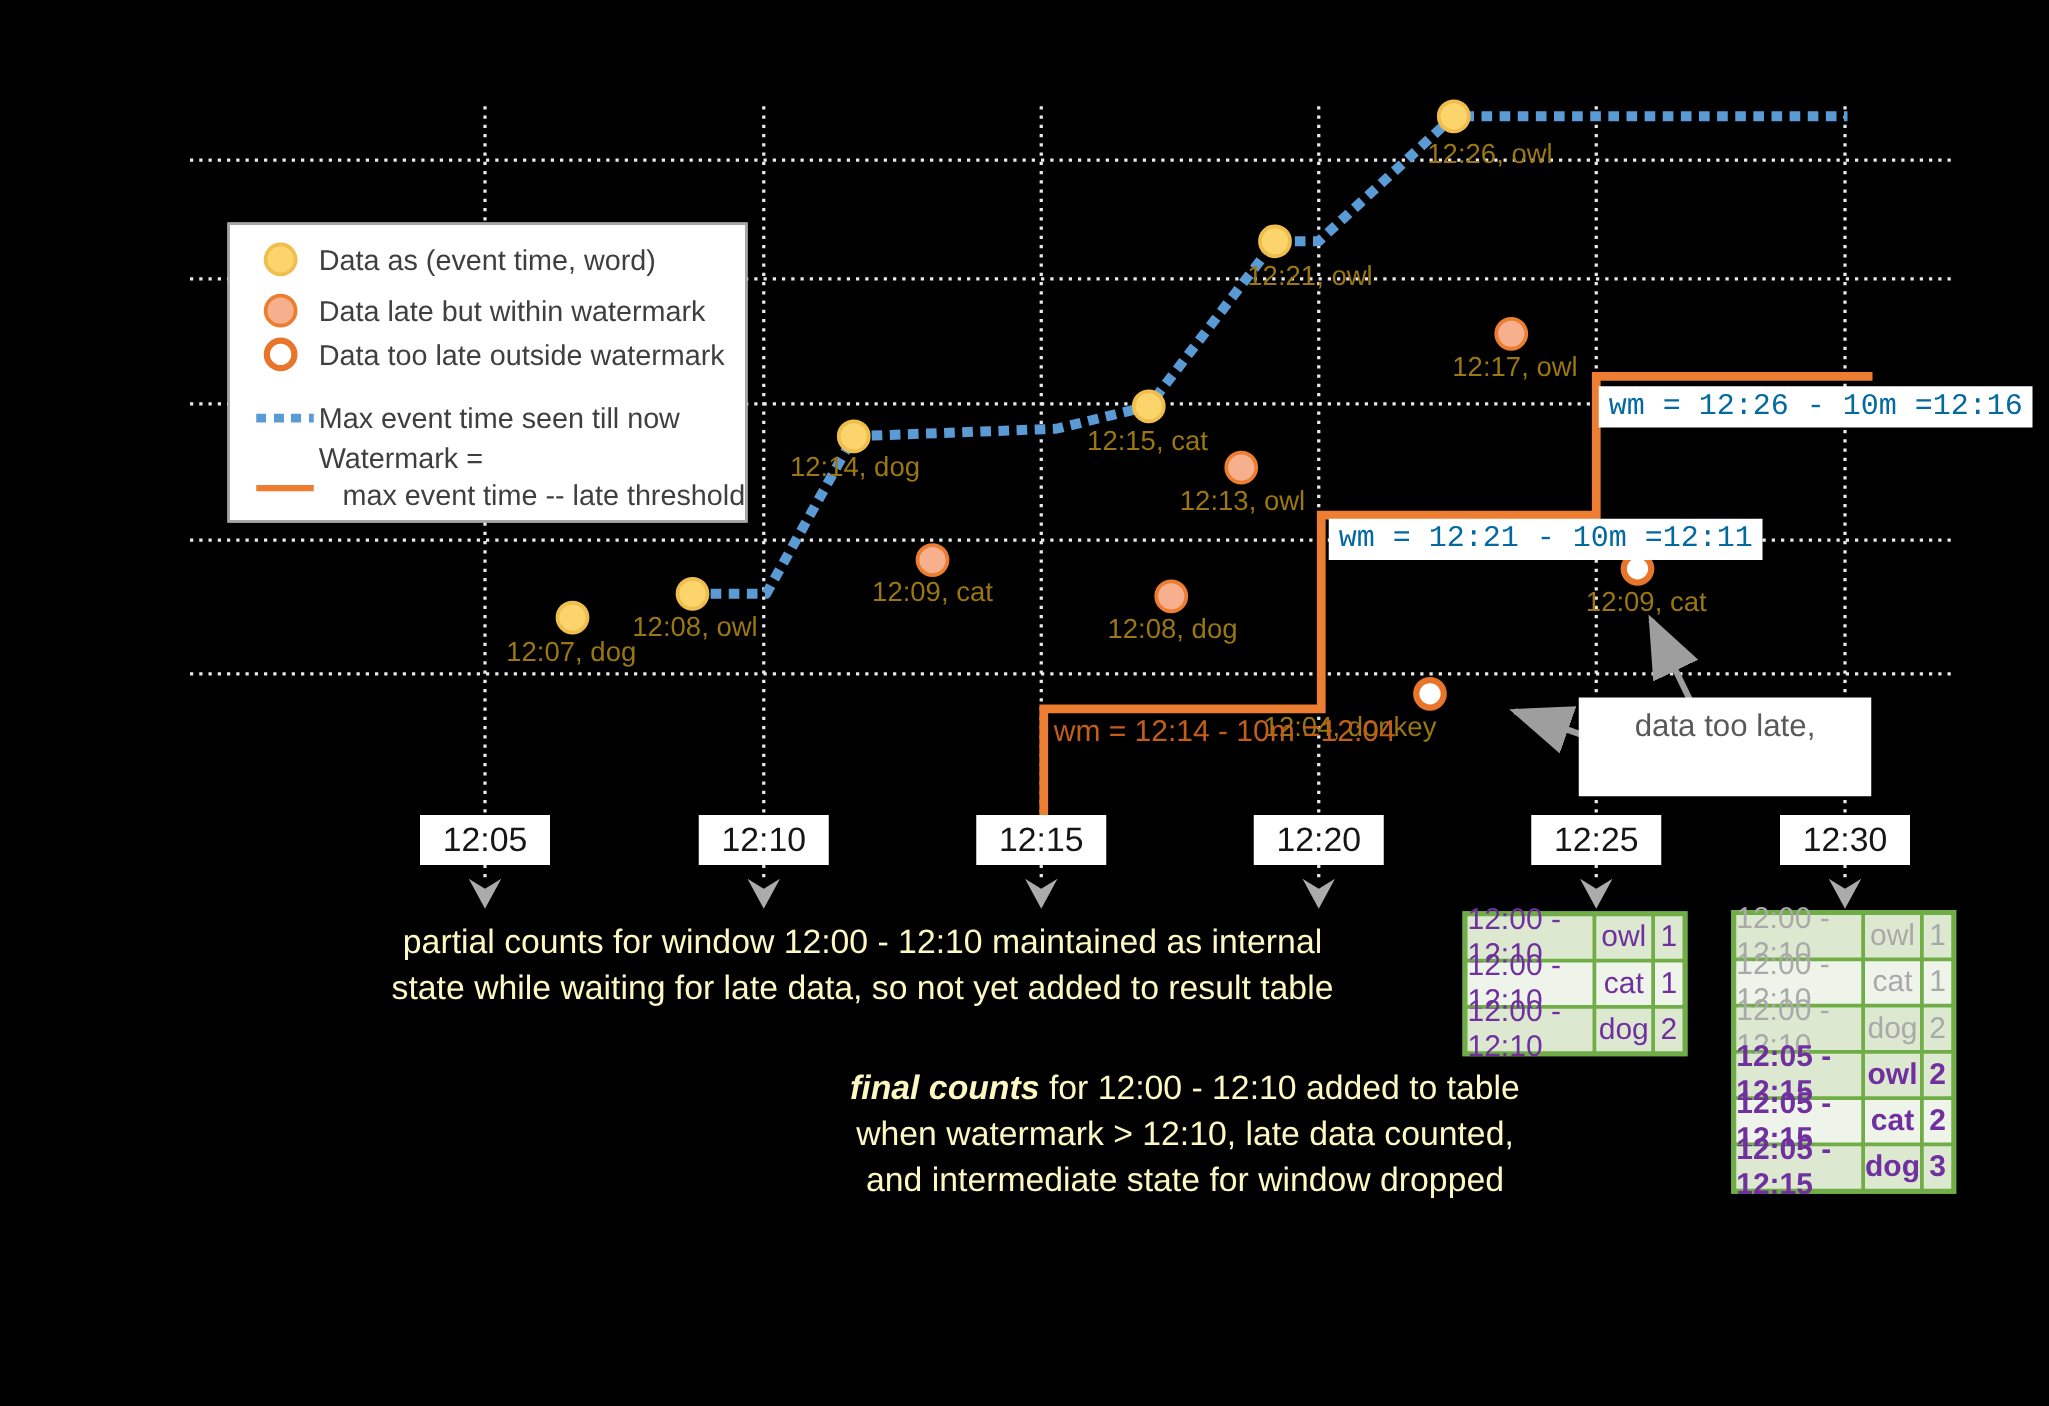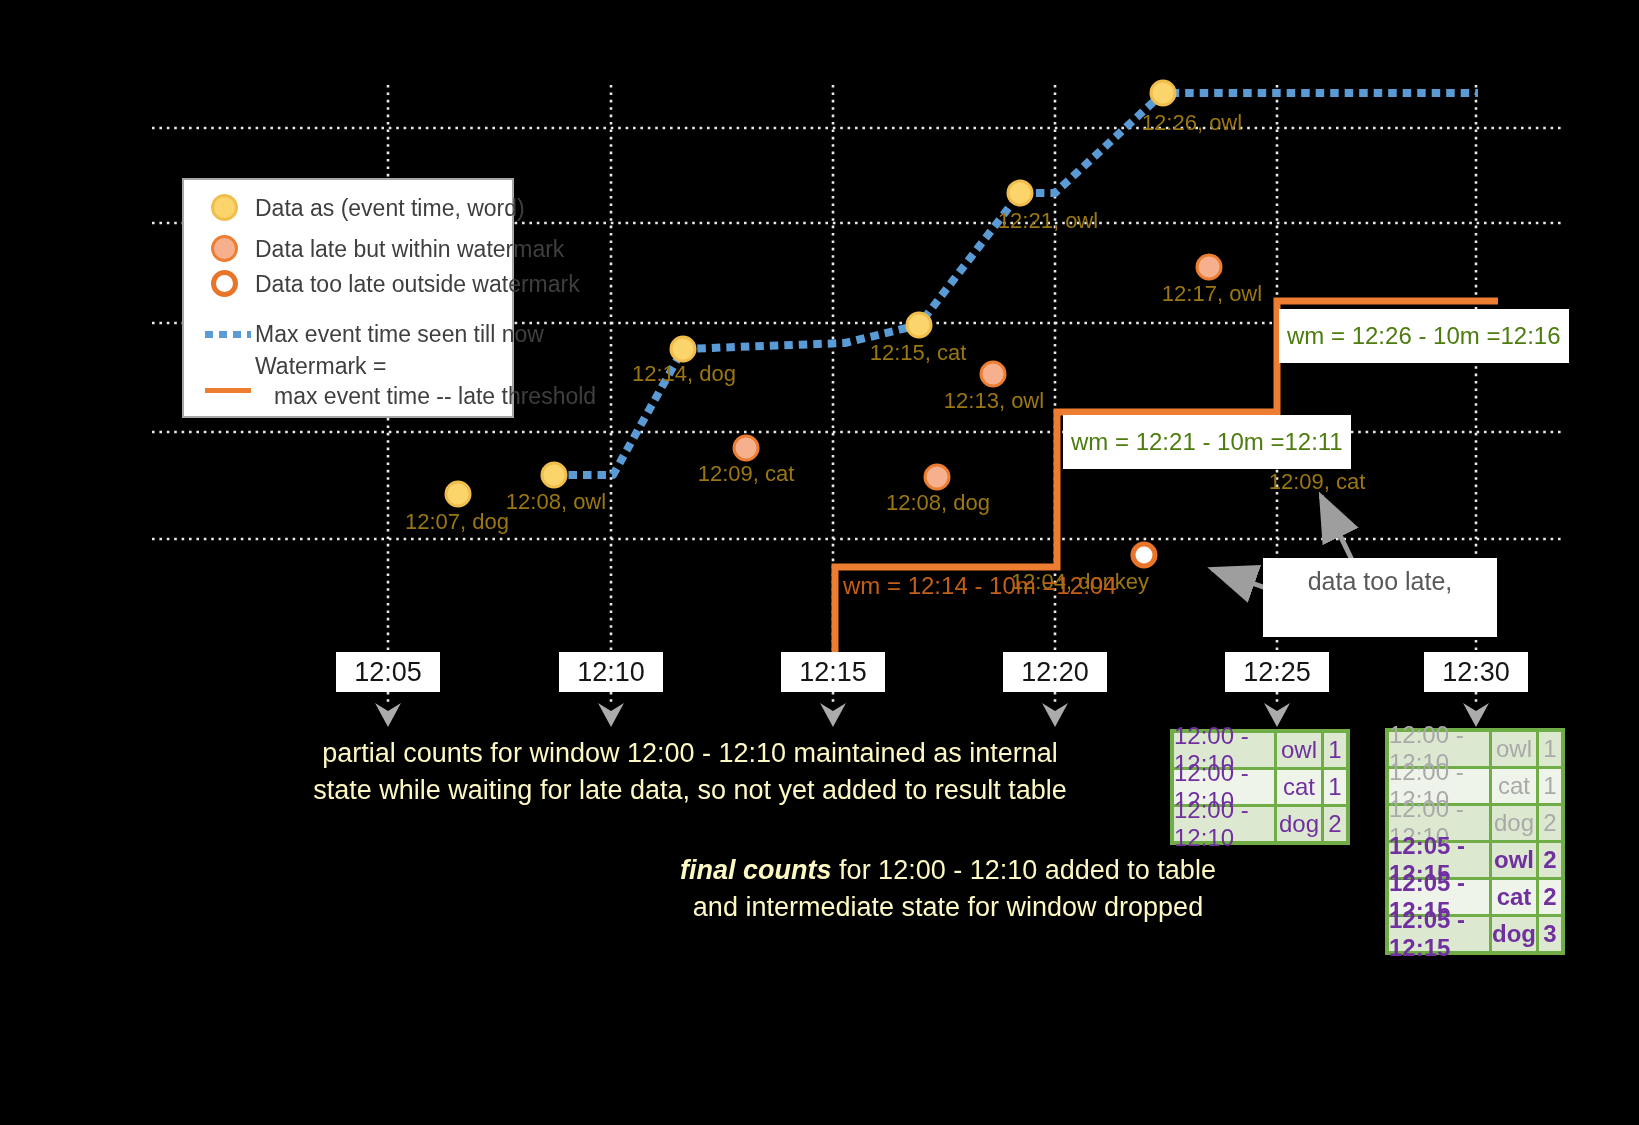--- a/index.html
+++ b/index.html
@@ -17,35 +17,35 @@
   .pt.too-late{background:#ffffff;border:5px solid #E8752A;}
   .pt-label{position:absolute;transform:translateX(-50%);color:#9A7712;
       font-size:22px;white-space:nowrap;}
 
   
   .axis-box{position:absolute;top:652px;transform:translateX(-50%);
       width:104px;height:40px;background:#fff;color:#151515;font-size:27px;
       text-align:center;line-height:40px;}
 
   
-  .legend{position:absolute;left:182px;top:178px;width:332px;height:240px;
+  .legend{position:absolute;left:182px;top:178px;width:416px;height:240px;
       background:#fff;border:2px solid #a6a6a6;box-sizing:border-box;}
   .legend .l-text{position:absolute;left:71px;color:#3f3f3f;font-size:23px;white-space:nowrap;}
   .legend .l-chip{position:absolute;left:27px;width:27px;height:27px;border-radius:50%;box-sizing:border-box;}
   .legend .chip-ontime{top:14px;background:#FBD46B;border:3px solid #F0BE4D;}
   .legend .chip-late{top:55px;background:#F7B08D;border:3px solid #ED7D31;}
   .legend .chip-toolate{top:90px;background:#fff;border:5px solid #E8752A;}
   .legend .l-blue-line{position:absolute;left:21px;top:151px;width:46px;height:7px;
       background:repeating-linear-gradient(90deg,#5B9BD5 0 8px,transparent 8px 14px);}
   .legend .l-orange-line{position:absolute;left:21px;top:208px;width:46px;height:5px;background:#ED7D31;}
 
   
   .wm-label{position:absolute;font-size:24px;white-space:nowrap;}
   .wm-plain{color:#C25E17;}
-  .wm-boxed{background:#fff;color:#4d7c0f;padding:13px 8px;}
+  .wm-boxed{background:#fff;color:#0369a1;padding:3px 8px;font-family:Liberation Mono, monospace;}
 
   
   .note{position:absolute;color:#fef9c3;font-size:27px;line-height:37px;
       text-align:center;white-space:nowrap;transform:translateX(-50%);}
   .note .em{font-weight:bold;font-style:italic;}
 
   
   .callout{position:absolute;left:1263px;top:558px;width:234px;height:79px;
       background:#fff;color:#595959;font-size:25px;line-height:33px;
       text-align:center;padding-top:7px;box-sizing:border-box;}
@@ -213,20 +213,21 @@
   <div class="wm-label wm-plain" style="left:843px;top:572px">wm = 12:14 - 10m =12:04</div>
   <div class="wm-label wm-boxed" style="left:1063px;top:415px">wm = 12:21 - 10m =12:11</div>
   <div class="wm-label wm-boxed" style="left:1279px;top:309px">wm = 12:26 - 10m =12:16</div>
 
   <div class="note" style="left:690px;top:735px">
     <div>partial counts for window 12:00 - 12:10 maintained as internal</div>
     <div>state while waiting for late data, so not yet added to result table</div>
   </div>
   <div class="note" style="left:948px;top:852px">
     <div><span class="em">final counts</span><span> for 12:00 - 12:10 added to table</span></div>
+    <div>when watermark &gt; 12:10, late data counted,</div>
     <div>and intermediate state for window dropped</div>
   </div>
 
   <div class="callout">
     <div>data too late,</div>
   </div>
 
 </div>
 
 </body></html>

